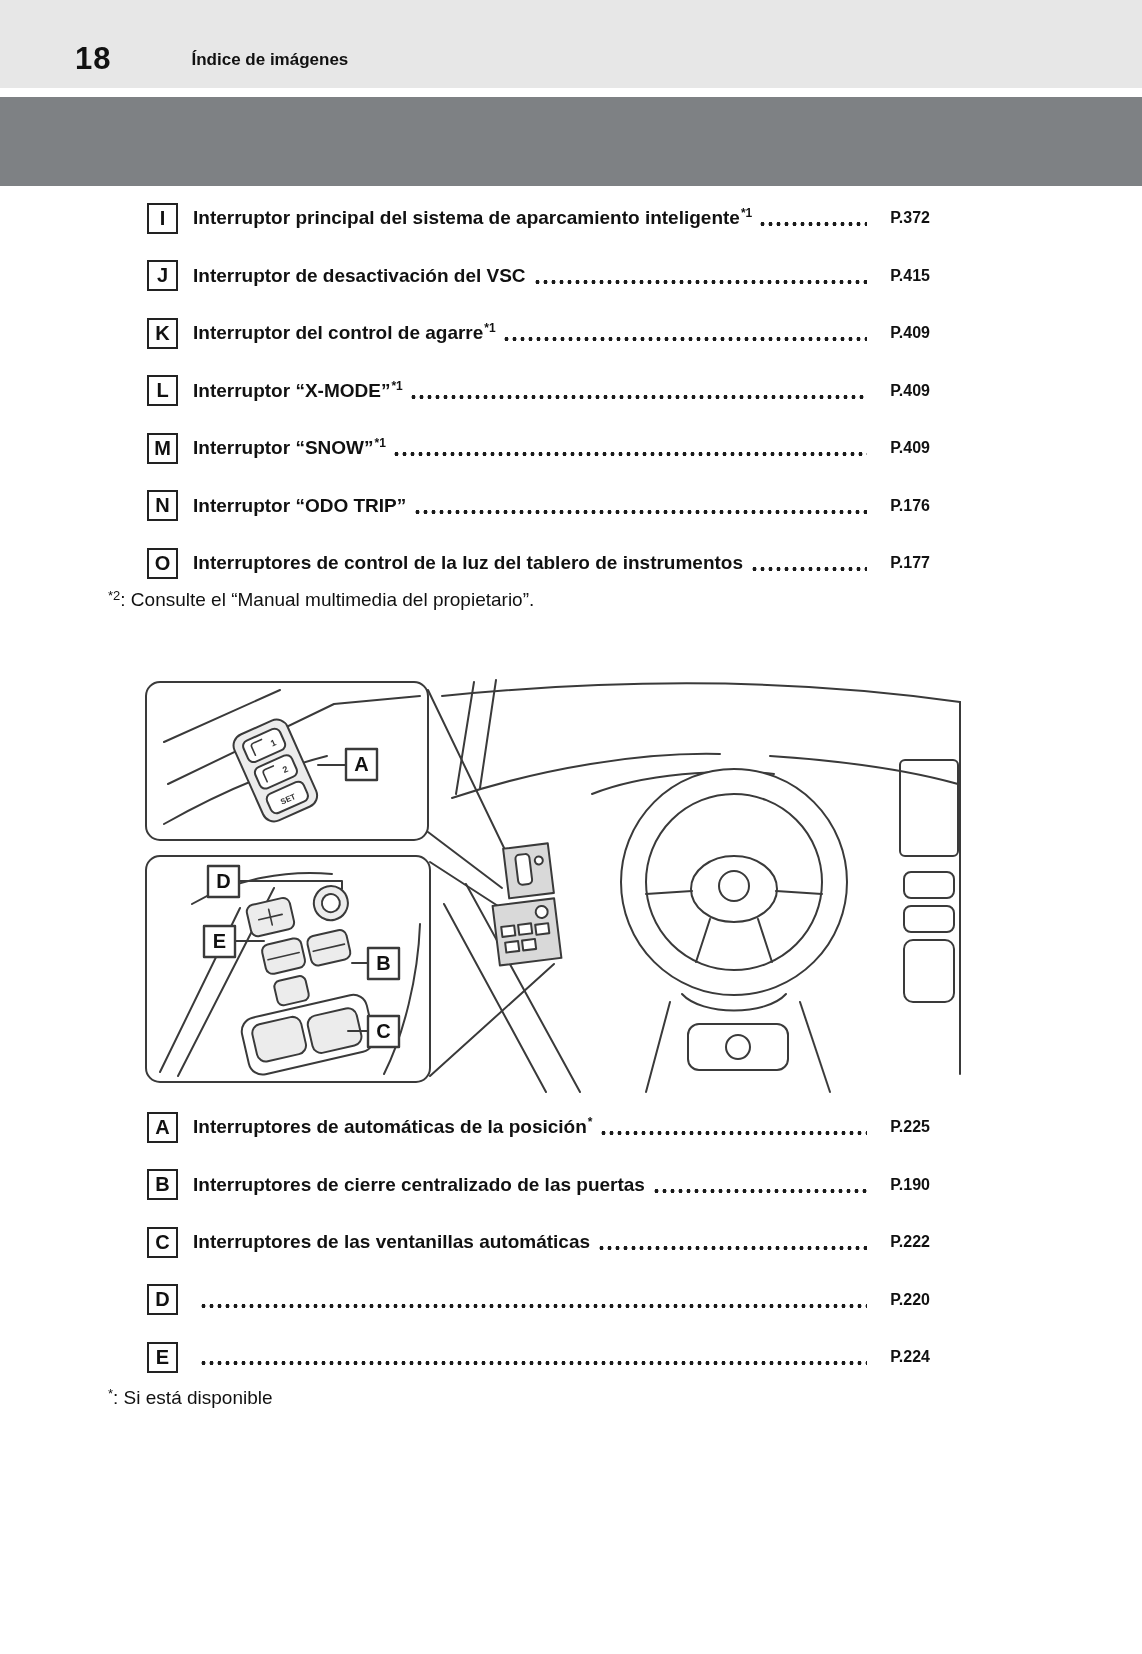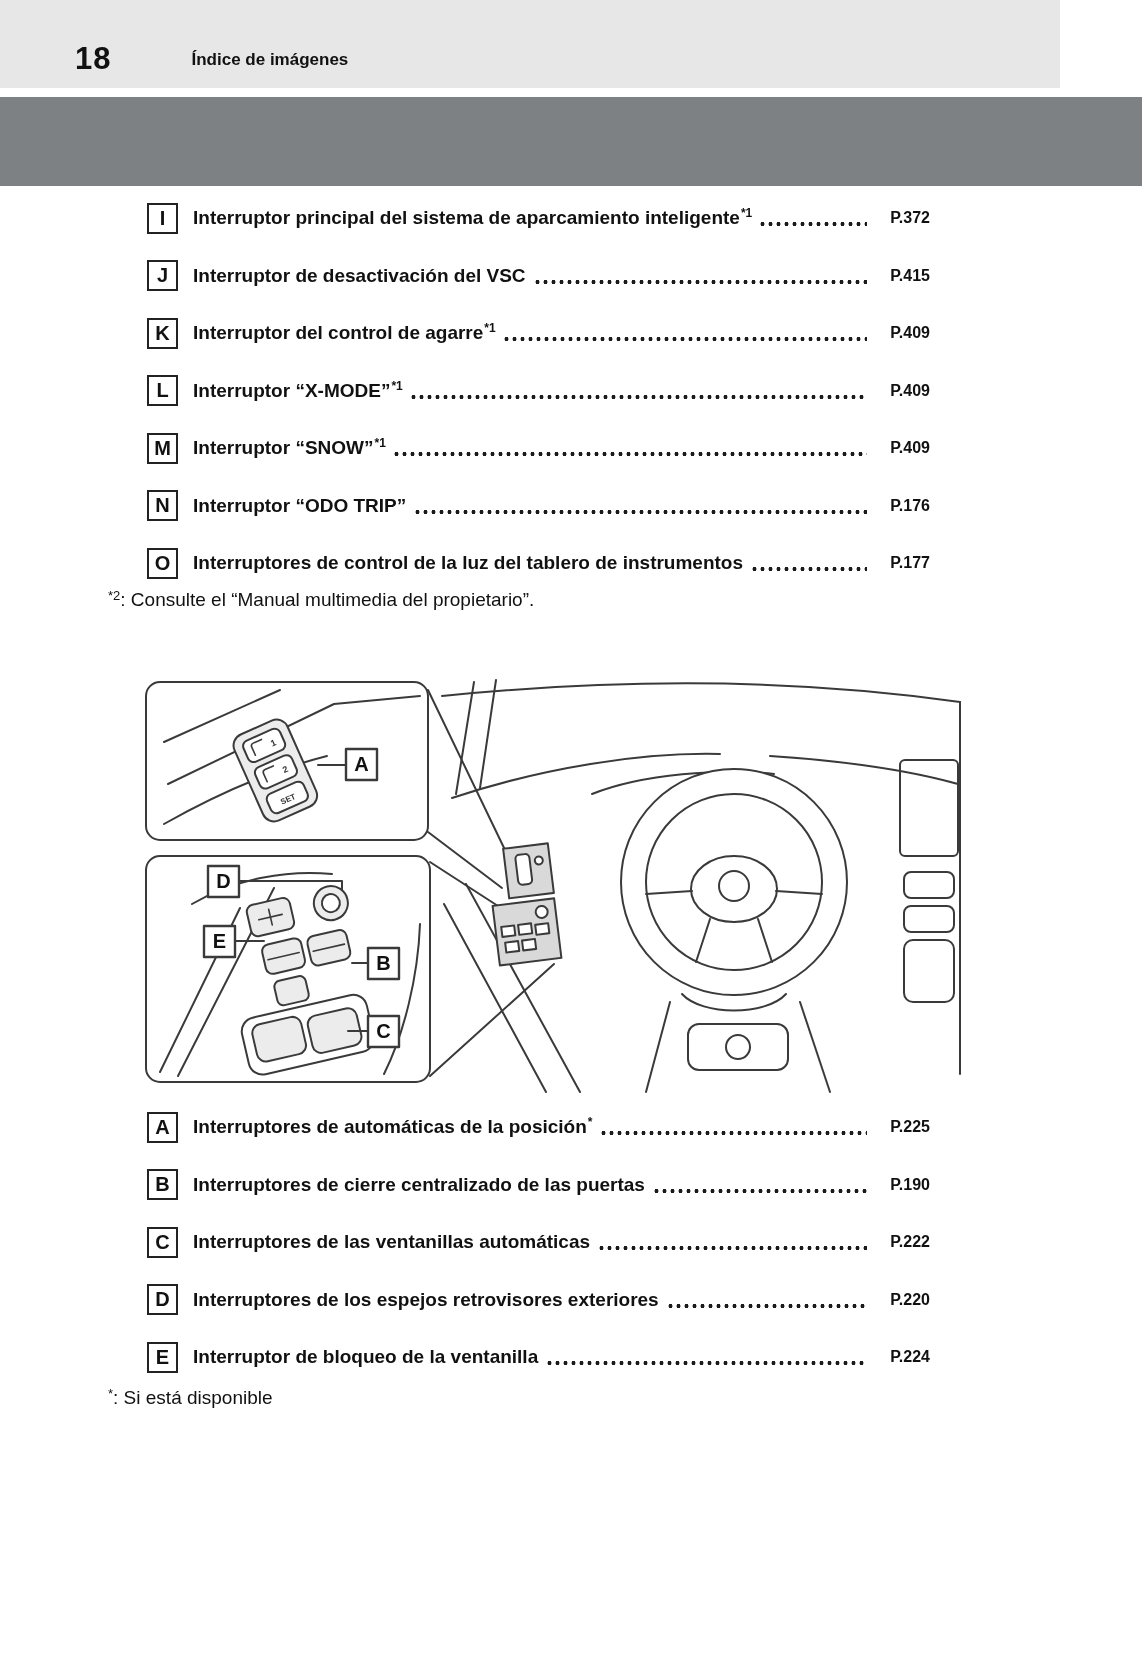--- a/index.html
+++ b/index.html
@@ -8,21 +8,21 @@
     width:1142px; height:1654px;
     font-family:"Liberation Sans","DejaVu Sans",sans-serif;
     color:#111;
     position:relative;
     overflow:hidden;
   }
   .page { position:relative; width:1142px; height:1654px; background:#fff; }
 
   
   .header {
-    position:absolute; top:0; left:0; width:1060px; height:88px;
+    position:absolute; top:0; left:0; width:1142px; height:88px;
     background:#e7e7e7;
     display:flex; align-items:flex-end; padding:0 15px 14px 75px;
   }
   .page-number { font-size:31px; font-weight:bold; letter-spacing:1px; line-height:1; }
   .page-title  { font-size:17px; font-weight:bold; margin-left:80px; line-height:1.1; padding-bottom:4px; }
   .band {
     position:absolute; top:97px; left:0; width:1142px; height:89px;
     background:#7e8184;
   }
 
@@ -255,27 +255,25 @@
       <span class="page-ref">P.190</span>
     </li>
     <li class="index-row">
       <span class="letter-box">C</span>
       <span class="item-label"><span>Interruptores de las ventanillas automáticas</span><span class="sup"></span></span>
       <span class="leader"></span>
       <span class="page-ref">P.222</span>
     </li>
     <li class="index-row">
       <span class="letter-box">D</span>
-      <span class="item-label"><span>Interruptores de los espejos retrovisores exteriores</span><span class="sup"></span></span>
       <span class="leader"></span>
       <span class="page-ref">P.220</span>
     </li>
     <li class="index-row">
       <span class="letter-box">E</span>
-      <span class="item-label"><span>Interruptor de bloqueo de la ventanilla</span><span class="sup"></span></span>
       <span class="leader"></span>
       <span class="page-ref">P.224</span>
     </li>
   </ul>
 
   <div class="footnotes bottom">
     <div class="footnote"><span class="fn-marker">*</span><span>:  Si está disponible</span></div>
   </div>
 
 </div>

